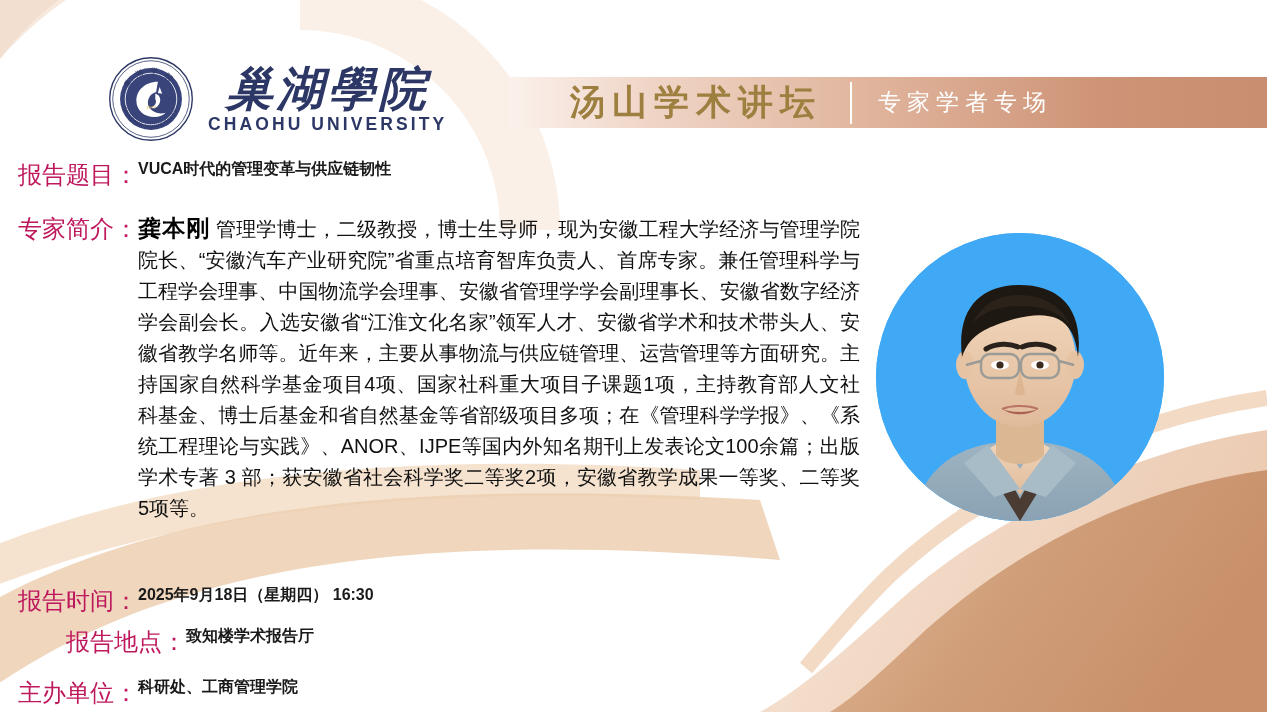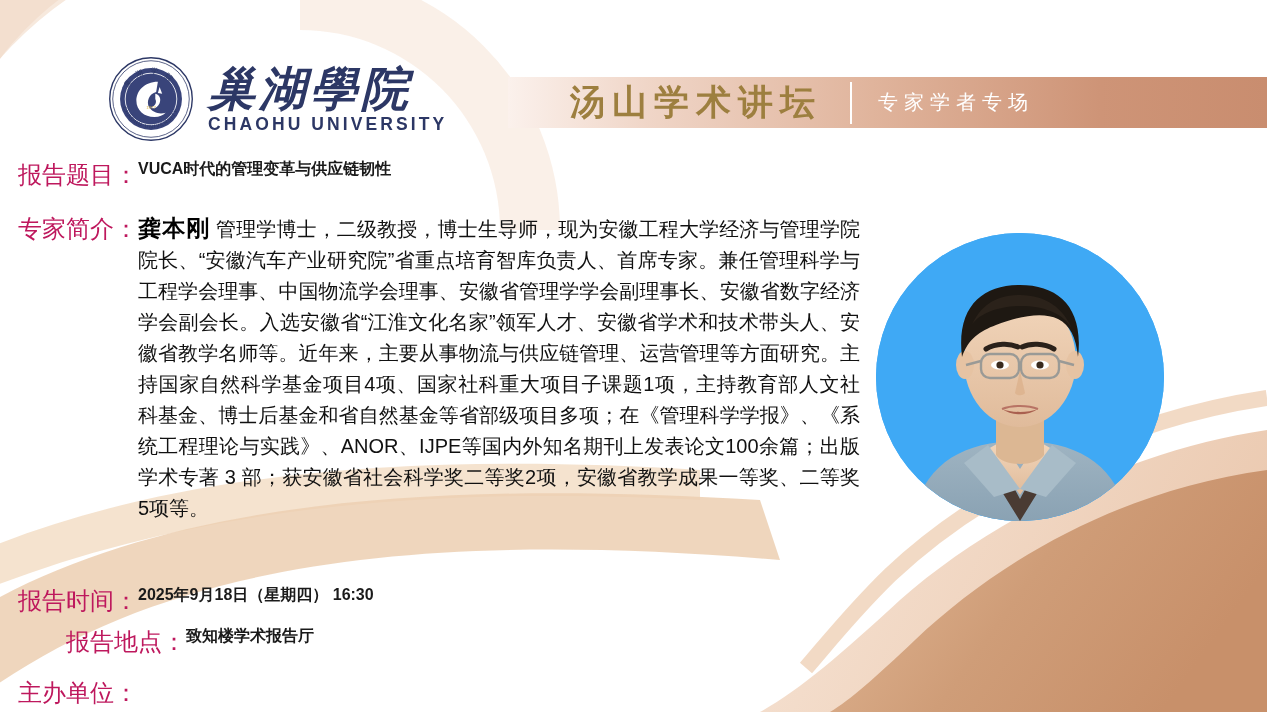--- a/index.html
+++ b/index.html
@@ -45,20 +45,21 @@
   .seal {
     width: 86px;
     height: 86px;
     flex: 0 0 86px;
   }
   .logo-text {
     display: flex;
     flex-direction: column;
     justify-content: center;
     margin-top: 2px;
+    text-align: center;
   }
   .logo-cn {
     font-family: "Liberation Serif", "DejaVu Serif", serif;
     font-size: 47px;
     line-height: 1.04;
     font-weight: 700;
     font-style: italic;
     color: #2c3765;
     letter-spacing: 4px;
     white-space: nowrap;
@@ -93,21 +94,21 @@
   }
   .banner-divider {
     width: 2px;
     height: 42px;
     background: #ffffff;
     margin-left: 28px;
     margin-right: 26px;
   }
   .banner-sub {
     font-family: "Liberation Serif", "DejaVu Serif", serif;
-    font-size: 20px;
+    font-size: 23px;
     font-weight: 400;
     color: #ffffff;
     letter-spacing: 6px;
     white-space: nowrap;
   }
 
   
   .content { position: absolute; left: 0; top: 0; width: 1267px; height: 712px; }
 
   .row {
@@ -271,20 +272,21 @@
       <span class="value">2025年9月18日（星期四） 16:30</span>
     </div>
 
     <div class="row" id="row-place">
       <span class="label">报告地点：</span>
       <span class="value">致知楼学术报告厅</span>
     </div>
 
     <div class="row" id="row-org">
       <span class="label">主办单位：</span>
+      <span class="value">科研处、工商管理学院</span>
     </div>
   </div>
 
   <div class="portrait">
     <svg width="288" height="288" viewBox="0 0 288 288" xmlns="http://www.w3.org/2000/svg">
       <defs>
         <linearGradient id="skin" x1="0" y1="0" x2="0" y2="1">
           <stop offset="0%" stop-color="#f2d6bb"></stop>
           <stop offset="100%" stop-color="#e0bb9b"></stop>
         </linearGradient>

